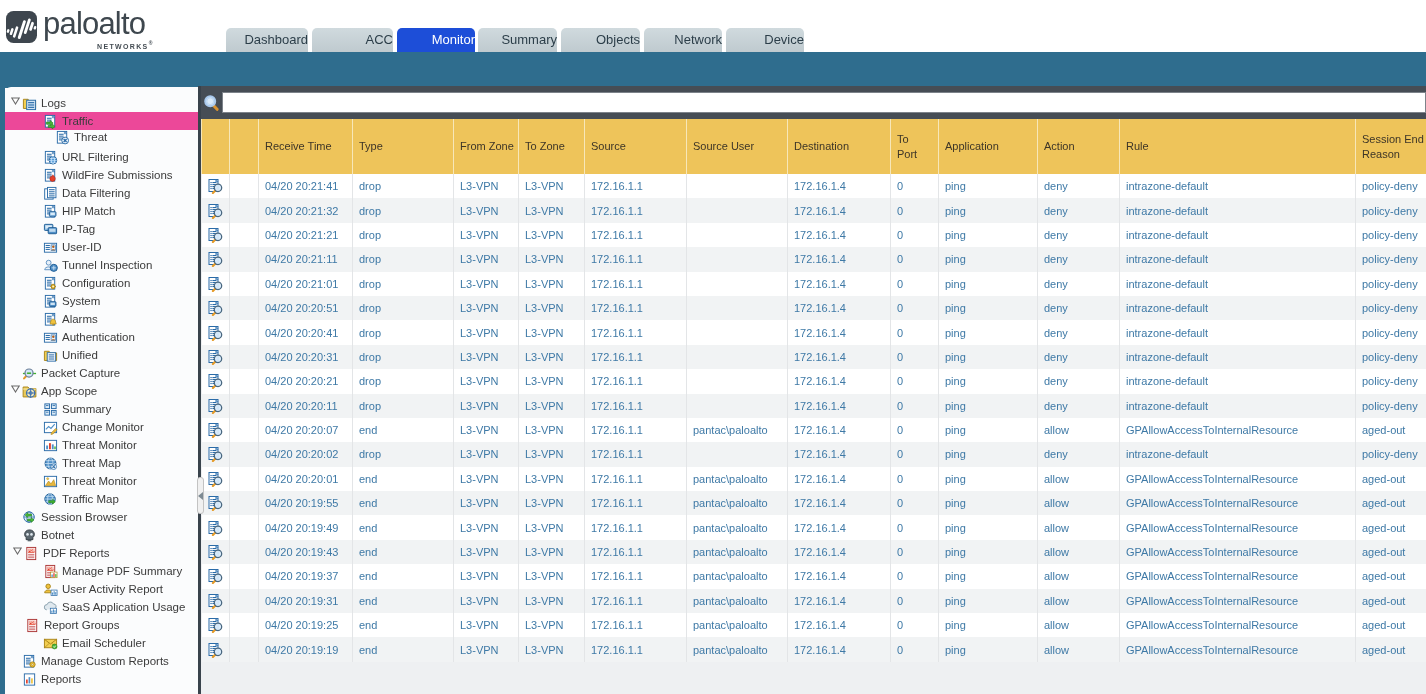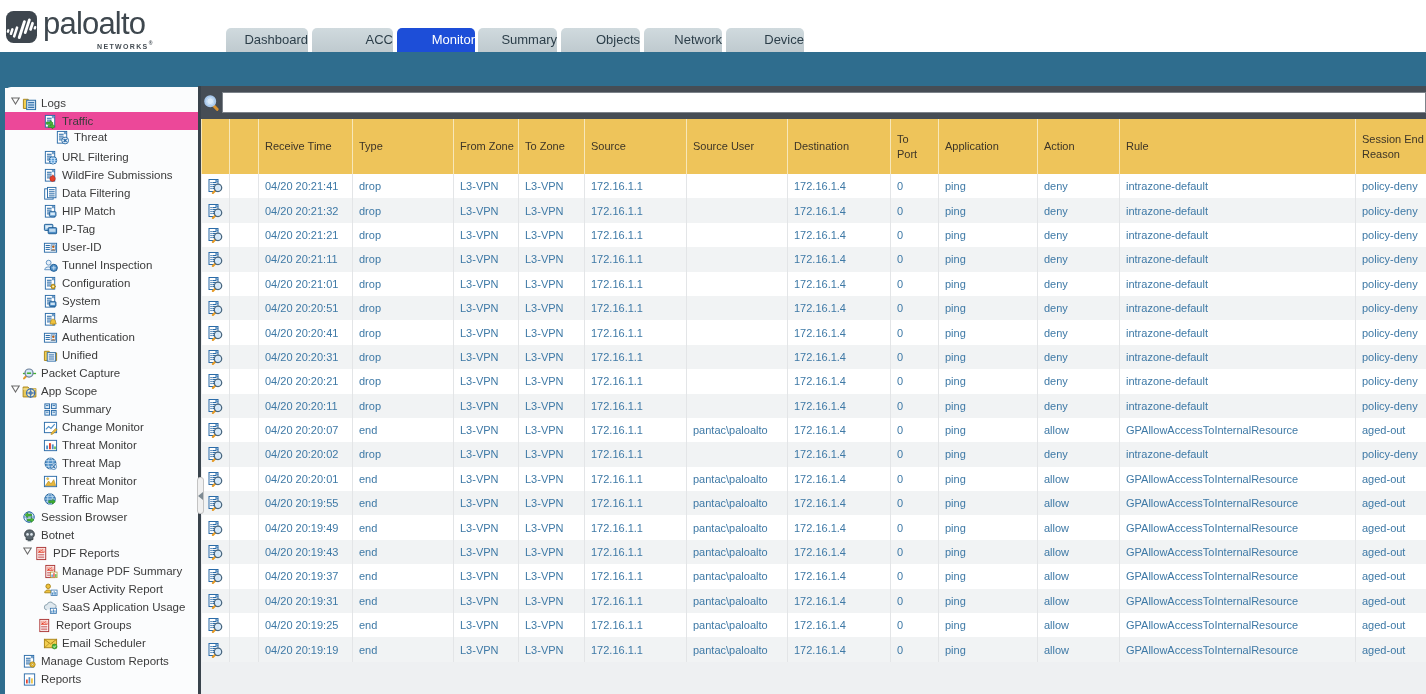--- a/index.html
+++ b/index.html
@@ -260,21 +260,21 @@
           <path d="M1.9 7.5 h11.2" stroke="#2a6ba8" stroke-width=".7"></path>
           <path d="M5.8 9.5 h4 v-1.6 l3 2.7 -3 2.7 v-1.6 h-4 Z" fill="#49b63a" stroke="#1d7c17" stroke-width=".5"></path>
           <path d="M10.2 5.5 h-4 v-1.6 l-3 2.7 3 2.7 v-1.6 h4 Z" fill="#49b63a" stroke="#1d7c17" stroke-width=".5" transform="translate(0,-1.2)"></path>
         </svg></span><span class="slb">Session Browser</span></div>
 <div class="sitem" style="top:439.0px;padding-left:6px"><span style="display:inline-block;width:11px"></span><span class="sic"><svg width="15" height="15" viewBox="0 0 16 16">
           <path d="M8 2 c3.2 0 5.2 2.2 5.2 4.8 0 1.6-.8 2.6-1.6 3.2 v2.4 h-7.2 v-2.4 c-.8-.6-1.6-1.6-1.6-3.2 0-2.6 2-4.8 5.2-4.8 Z" fill="#5a666e" stroke="#333c42"></path>
           <circle cx="5.9" cy="6.8" r="1.4" fill="#dfe8ee"></circle>
           <circle cx="10.1" cy="6.8" r="1.4" fill="#dfe8ee"></circle>
           <rect x="6" y="12.6" width="4" height="1.6" fill="#5a666e"></rect>
         </svg></span><span class="slb">Botnet</span></div>
-<div class="sitem" style="top:457.0px;padding-left:18px"><svg width="9" height="8" viewBox="0 0 9 8" style="margin:0 2px 1px 0">
+<div class="sitem" style="top:457.0px;padding-left:8px"><svg width="9" height="8" viewBox="0 0 9 8" style="margin:0 2px 1px 0">
         <path d="M.8 1 h7.4 L4.5 7 Z" fill="#fdfdfd" stroke="#6b6b6b" stroke-width="1.1"></path>
       </svg><span class="sic"><svg width="15" height="15" viewBox="0 0 16 16">
           <rect x="3" y="1.5" width="9.5" height="13" fill="#fff" stroke="#a33"></rect>
           <rect x="4.2" y="3" width="7" height="4.2" fill="#e5402a"></rect>
           <text x="4.6" y="6.4" font-size="3.6" fill="#fff" font-family="sans-serif" font-weight="bold">PDF</text>
           <rect x="4.4" y="8.4" width="6.6" height="1" fill="#c66"></rect>
           <rect x="4.4" y="10.2" width="6.6" height="1" fill="#c66"></rect>
           <rect x="4.4" y="12" width="6.6" height="1" fill="#c66"></rect>
         </svg></span><span class="slb">PDF Reports</span></div>
 <div class="sitem" style="top:475.0px;padding-left:38px"><span class="sic"><svg width="15" height="15" viewBox="0 0 16 16">
@@ -297,21 +297,21 @@
           <rect x="11.3" y="9.8" width="1.2" height="3.8" fill="#4f8fc7"></rect>
           <rect x="13" y="10.8" width="1.2" height="2.8" fill="#4f8fc7"></rect>
         </svg></span><span class="slb">User Activity Report</span></div>
 <div class="sitem" style="top:511.0px;padding-left:38px"><span class="sic"><svg width="15" height="15" viewBox="0 0 16 16">
           <path d="M4 10.5 a2.8 2.8 0 0 1 .4-5.6 a3.6 3.6 0 0 1 6.8-.6 a2.6 2.6 0 0 1 1.4 4.9" fill="#dfe8ee" stroke="#8aa0ad"></path>
           <rect x="7.8" y="8.8" width="6.6" height="5.6" fill="#fff" stroke="#2a6ba8" stroke-width=".8"></rect>
           <rect x="8.8" y="11.4" width="1.2" height="2.2" fill="#4f8fc7"></rect>
           <rect x="10.5" y="10" width="1.2" height="3.6" fill="#4f8fc7"></rect>
           <rect x="12.2" y="11" width="1.2" height="2.6" fill="#4f8fc7"></rect>
         </svg></span><span class="slb">SaaS Application Usage</span></div>
-<div class="sitem" style="top:529.0px;padding-left:32px"><span class="sic"><svg width="15" height="15" viewBox="0 0 16 16">
+<div class="sitem" style="top:529.0px;padding-left:20px"><span class="sic"><svg width="15" height="15" viewBox="0 0 16 16">
           <rect x="3" y="1.5" width="9.5" height="13" fill="#fff" stroke="#a33"></rect>
           <rect x="4.2" y="3" width="7" height="4.2" fill="#e5402a"></rect>
           <text x="4.6" y="6.4" font-size="3.6" fill="#fff" font-family="sans-serif" font-weight="bold">PDF</text>
           <rect x="4.4" y="8.4" width="6.6" height="1" fill="#c66"></rect>
           <rect x="4.4" y="10.2" width="6.6" height="1" fill="#c66"></rect>
           <rect x="4.4" y="12" width="6.6" height="1" fill="#c66"></rect>
         </svg></span><span class="slb">Report Groups</span></div>
 <div class="sitem" style="top:547.0px;padding-left:38px"><span class="sic"><svg width="15" height="15" viewBox="0 0 16 16">
           <rect x="1.5" y="3.5" width="13" height="9" fill="#f3cf52" stroke="#a98419"></rect>
           <path d="M1.5 3.5 l6.5 5 6.5-5" fill="none" stroke="#a98419"></path>

